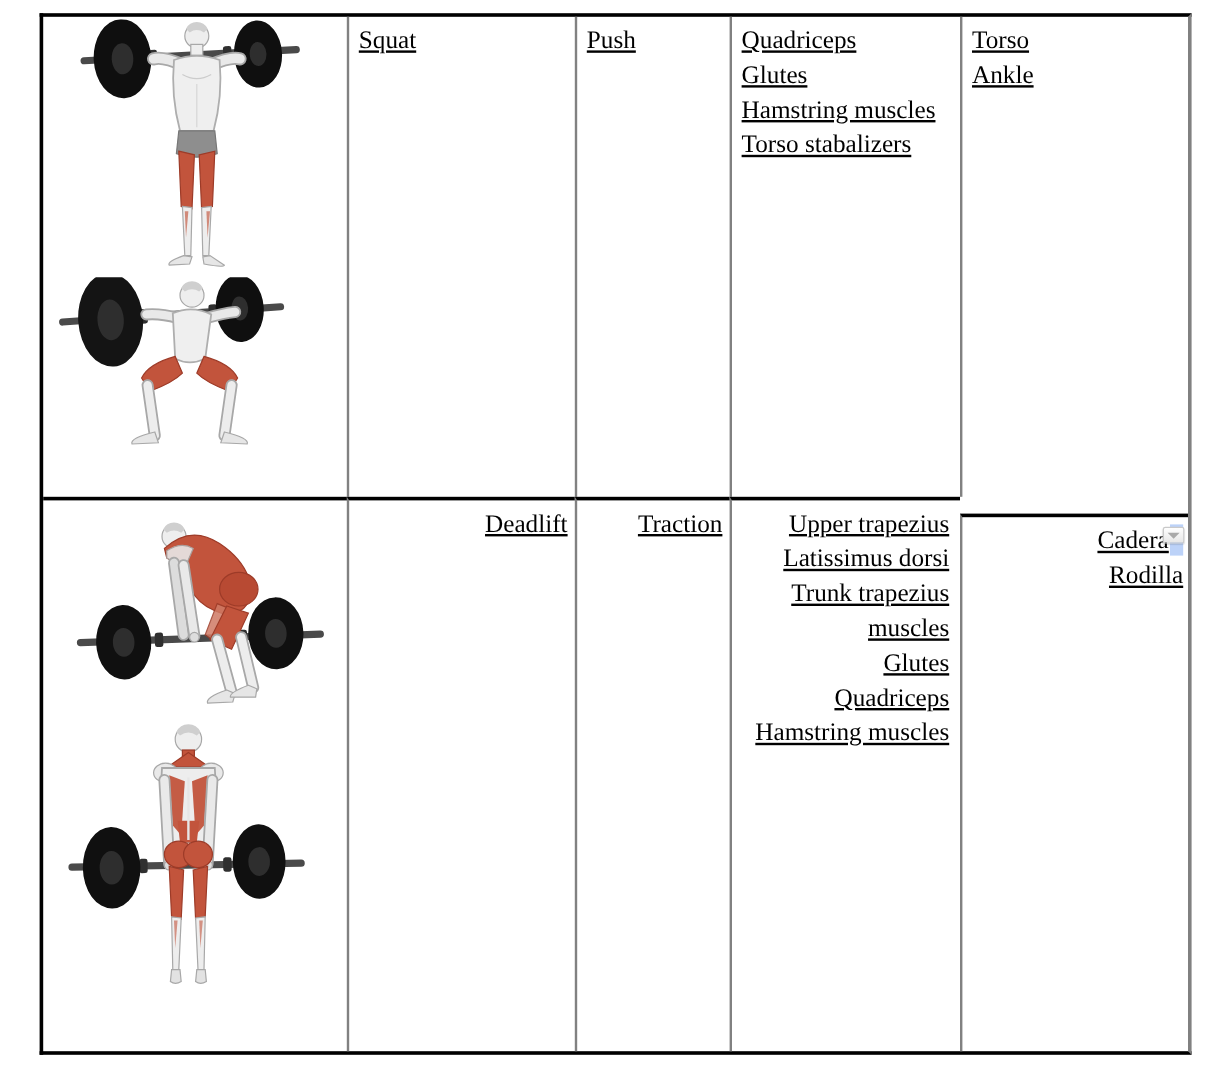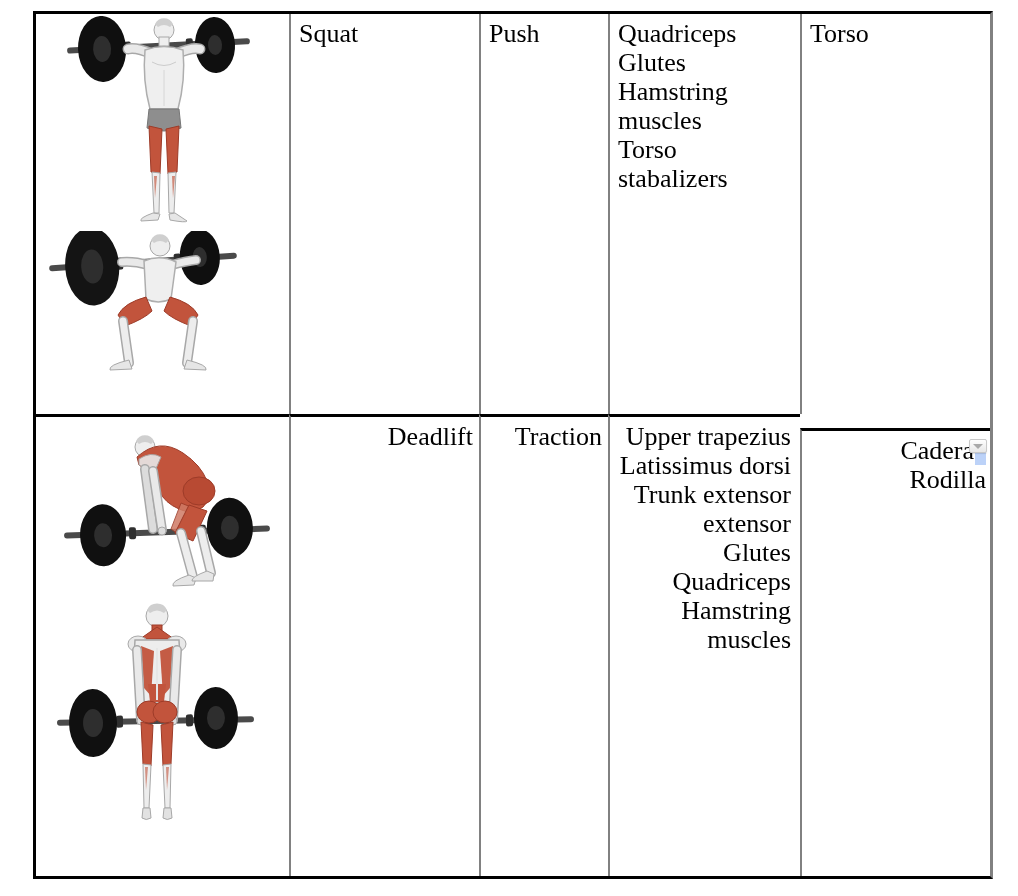--- a/index.html
+++ b/index.html
@@ -14,22 +14,23 @@
     border-right-color: #818181;
     display: grid;
     grid-template-columns: 253px 190px 129px 192px 190px;
     grid-template-rows: 400px 462px;
     background: #fff;
   }
   .cell {
     box-sizing: border-box;
     border-left: 2px solid #818181;
     padding: 5px 6px 5px 8px;
-    font-size: 26px; line-height: 29px;
+    font-size: 21px; line-height: 29px;
     overflow: hidden;
+    text-decoration: underline;
   }
   .cell.img-col { border-left: none; padding: 0; position: relative; }
   .cell.row2 { border-top: 3px solid #000; text-align: right; }
   .muscles-block { width: 173px; }
   .joints-block { width: 176px; }
   .line { min-height: 29px; }
   .illustration { position: absolute; display: block; }
   #squat-top    { left: 30px;  top: 2px;   width: 185px; height: 212px; }
   #squat-bottom { left: 12px;  top: 217px; width: 190px; height: 158px; }
   #dl-bent      { left: 27px;  top: 12px;  width: 208px; height: 162px; }
@@ -129,20 +130,21 @@
     <div class="muscles-block">
       <div class="line">Quadriceps</div>
       <div class="line">Glutes</div>
       <div class="line">Hamstring muscles</div>
       <div class="line">Torso stabalizers</div>
     </div>
   </div>
   <div class="cell">
     <div class="joints-block">
       <div class="line">Torso</div>
+      <div class="line">Ankle</div>
     </div>
   </div>
 
   <div class="cell img-col row2">
     <svg id="dl-bent" class="illustration" viewBox="0 0 208 162">
       <g transform="rotate(-2 104 103)">
         <rect x="1" y="100" width="206" height="6" rx="3" fill="#4a4a4a"></rect>
         <rect x="66" y="97" width="7" height="12" rx="2" fill="#2f2f2f"></rect>
         <rect x="136" y="97" width="7" height="12" rx="2" fill="#2f2f2f"></rect>
         <ellipse cx="40" cy="104" rx="23" ry="31" fill="#101010"></ellipse>
@@ -212,21 +214,21 @@
   <div class="cell row2">
     <div class="line">Deadlift</div>
   </div>
   <div class="cell row2">
     <div class="line">Traction</div>
   </div>
   <div class="cell row2">
     <div class="muscles-block">
       <div class="line">Upper trapezius</div>
       <div class="line">Latissimus dorsi</div>
-      <div class="line">Trunk extensor extensor</div>
+      <div class="line">Trunk trapezius muscles</div>
       <div class="line">Glutes</div>
       <div class="line">Quadriceps</div>
       <div class="line">Hamstring muscles</div>
     </div>
   </div>
   <div class="cell row2 rel">
     <div class="joints-block">
       <div class="line"><span>Cadera</span><span class="sel-highlight"></span></div>
       <div class="line">Rodilla</div>
     </div>

